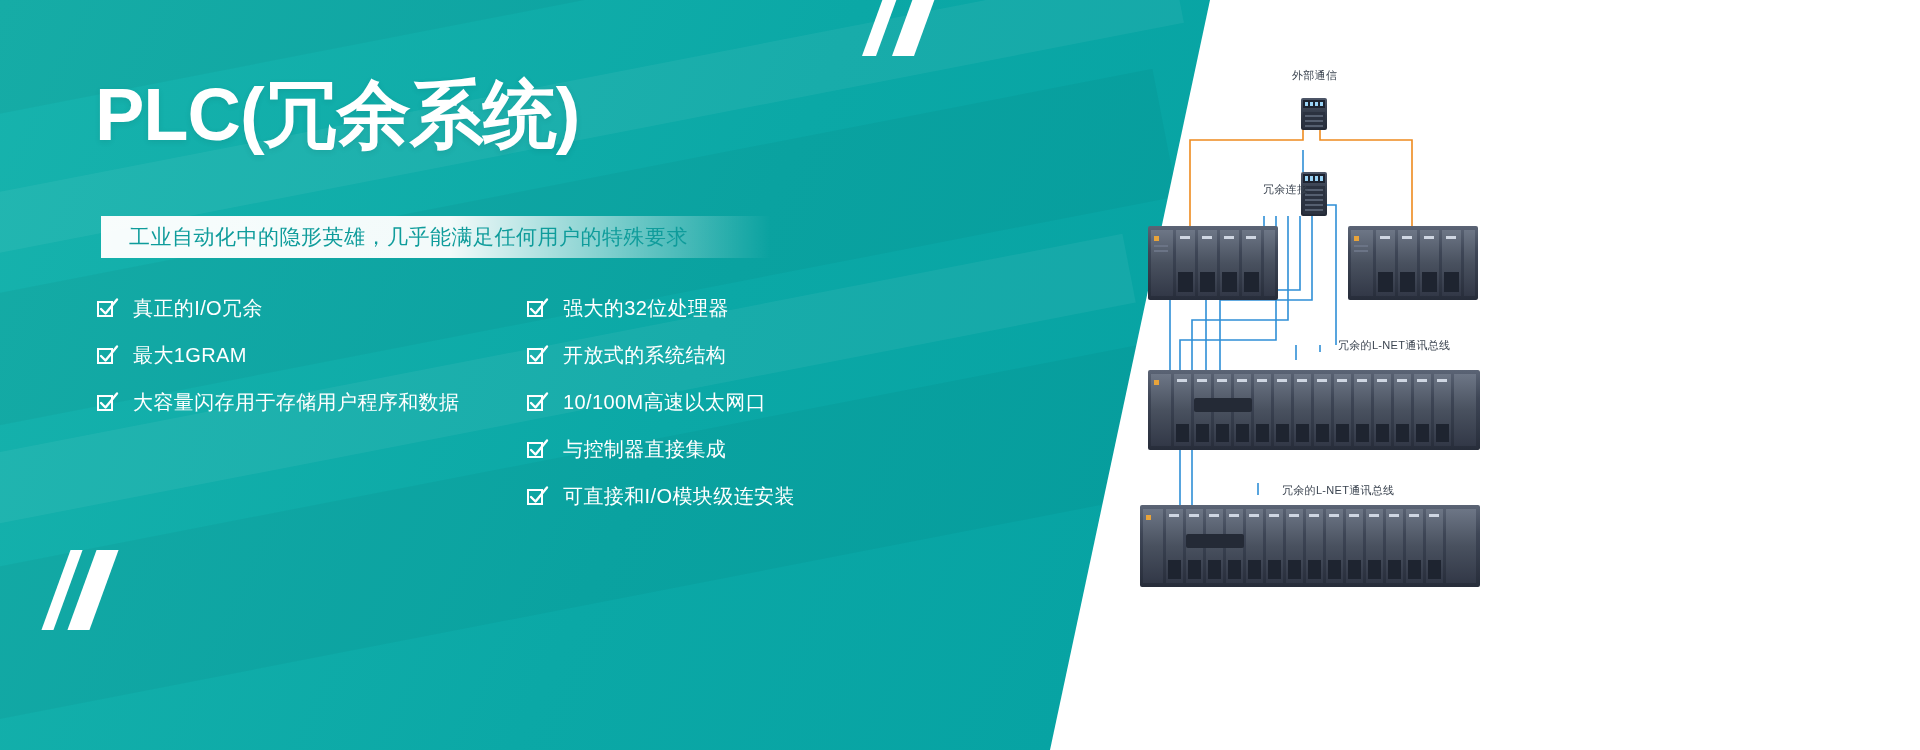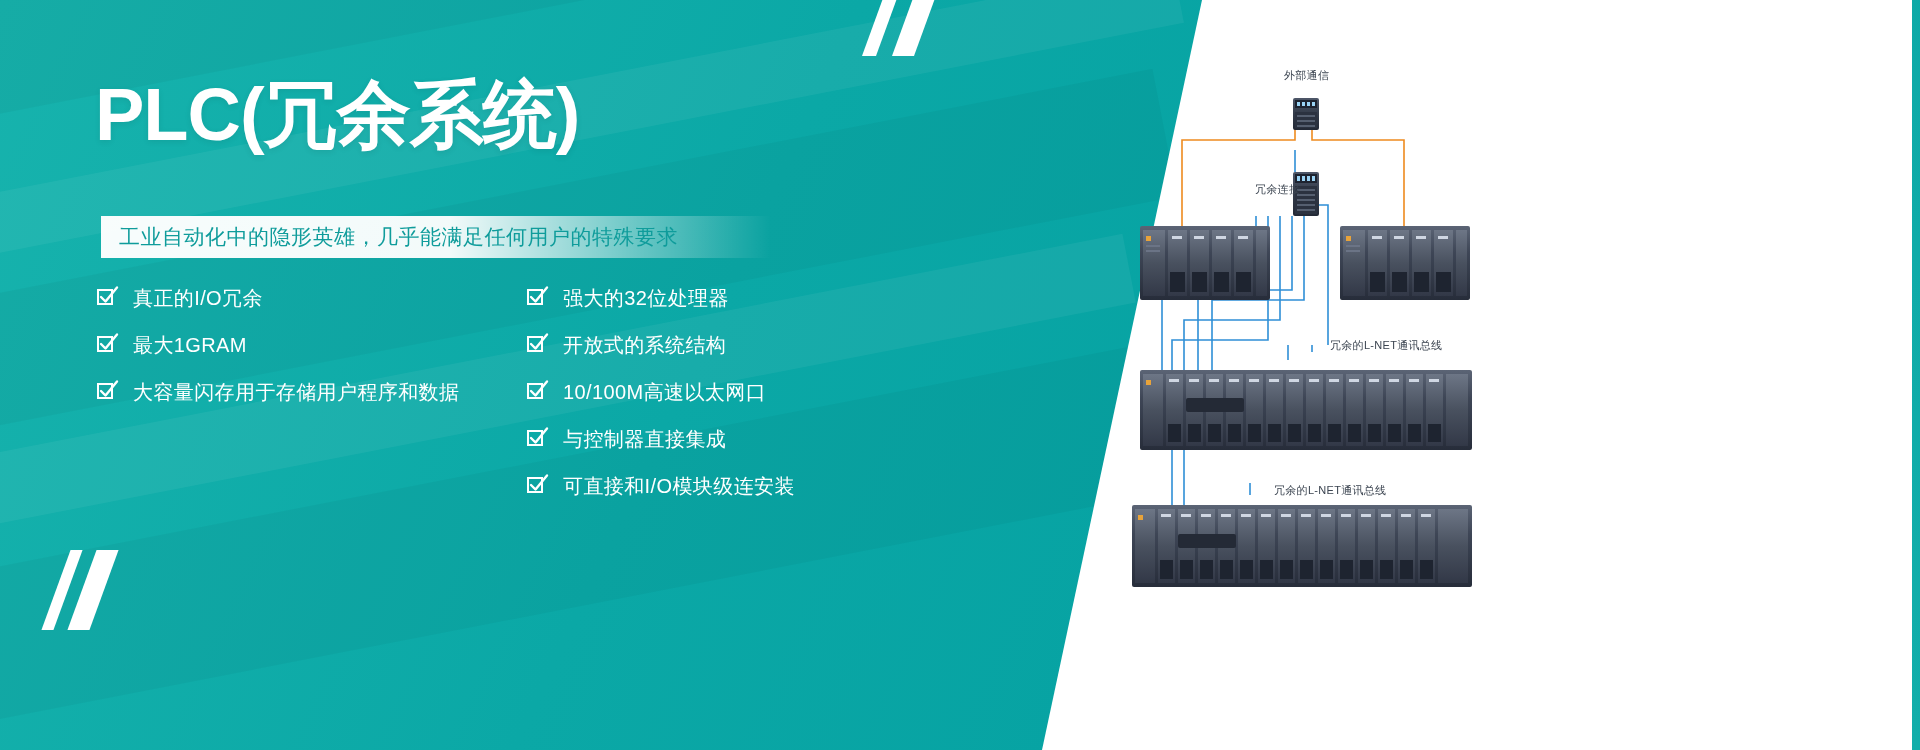--- a/index.html
+++ b/index.html
@@ -26,35 +26,35 @@
     font-size:74px; font-weight:bold; color:#ffffff;
     letter-spacing:-1px; line-height:1;
     text-shadow:0 2px 6px rgba(0,0,0,.08);
   }
   #subtitle-bar {
     position:absolute; left:92px; top:216px; width:670px; height:42px;
     background:linear-gradient(to right,rgba(255,255,255,.97) 0%,rgba(255,255,255,.95) 52%,rgba(255,255,255,.35) 82%,rgba(255,255,255,0) 100%);
     display:flex; align-items:center;
   }
   #subtitle-text {
-    padding-left:18px; font-size:21px; color:#0f9c9b; letter-spacing:.5px; white-space:nowrap;
+    padding-left:28px; font-size:21px; color:#0f9c9b; letter-spacing:.5px; white-space:nowrap;
   }
   #feature-columns { position:absolute; left:86px; top:285px; width:940px; display:flex; }
   .feature-col { display:flex; flex-direction:column; }
   .feature-col.col-left { width:420px; }
   .feature-col.col-right { width:420px; margin-left:10px; padding-top:0; }
-  .feature-item { display:flex; align-items:flex-start; height:47px; }
+  .feature-item { display:flex; align-items:center; height:47px; }
   .check-icon { width:24px; height:24px; flex:0 0 24px; margin-right:14px; position:relative; }
   .check-icon svg { display:block; }
   .feature-label {
     font-size:20px; color:#ffffff; letter-spacing:.4px; white-space:nowrap;
   }
   
   #right-panel {
-    position:absolute; right:8px; top:0; width:900px; height:750px;
+    position:absolute; right:0; top:0; width:900px; height:750px;
     overflow:hidden;
   }
   #panel-shape {
     position:absolute; inset:0;
     background:#ffffff;
     clip-path:polygon(190px 0, 900px 0, 900px 750px, 30px 750px);
   }
   #diagram { position:absolute; left:0; top:0; width:900px; height:750px; }
   .dlabel {
     position:absolute; font-size:11px; color:#3b4450; white-space:nowrap; letter-spacing:.3px;

